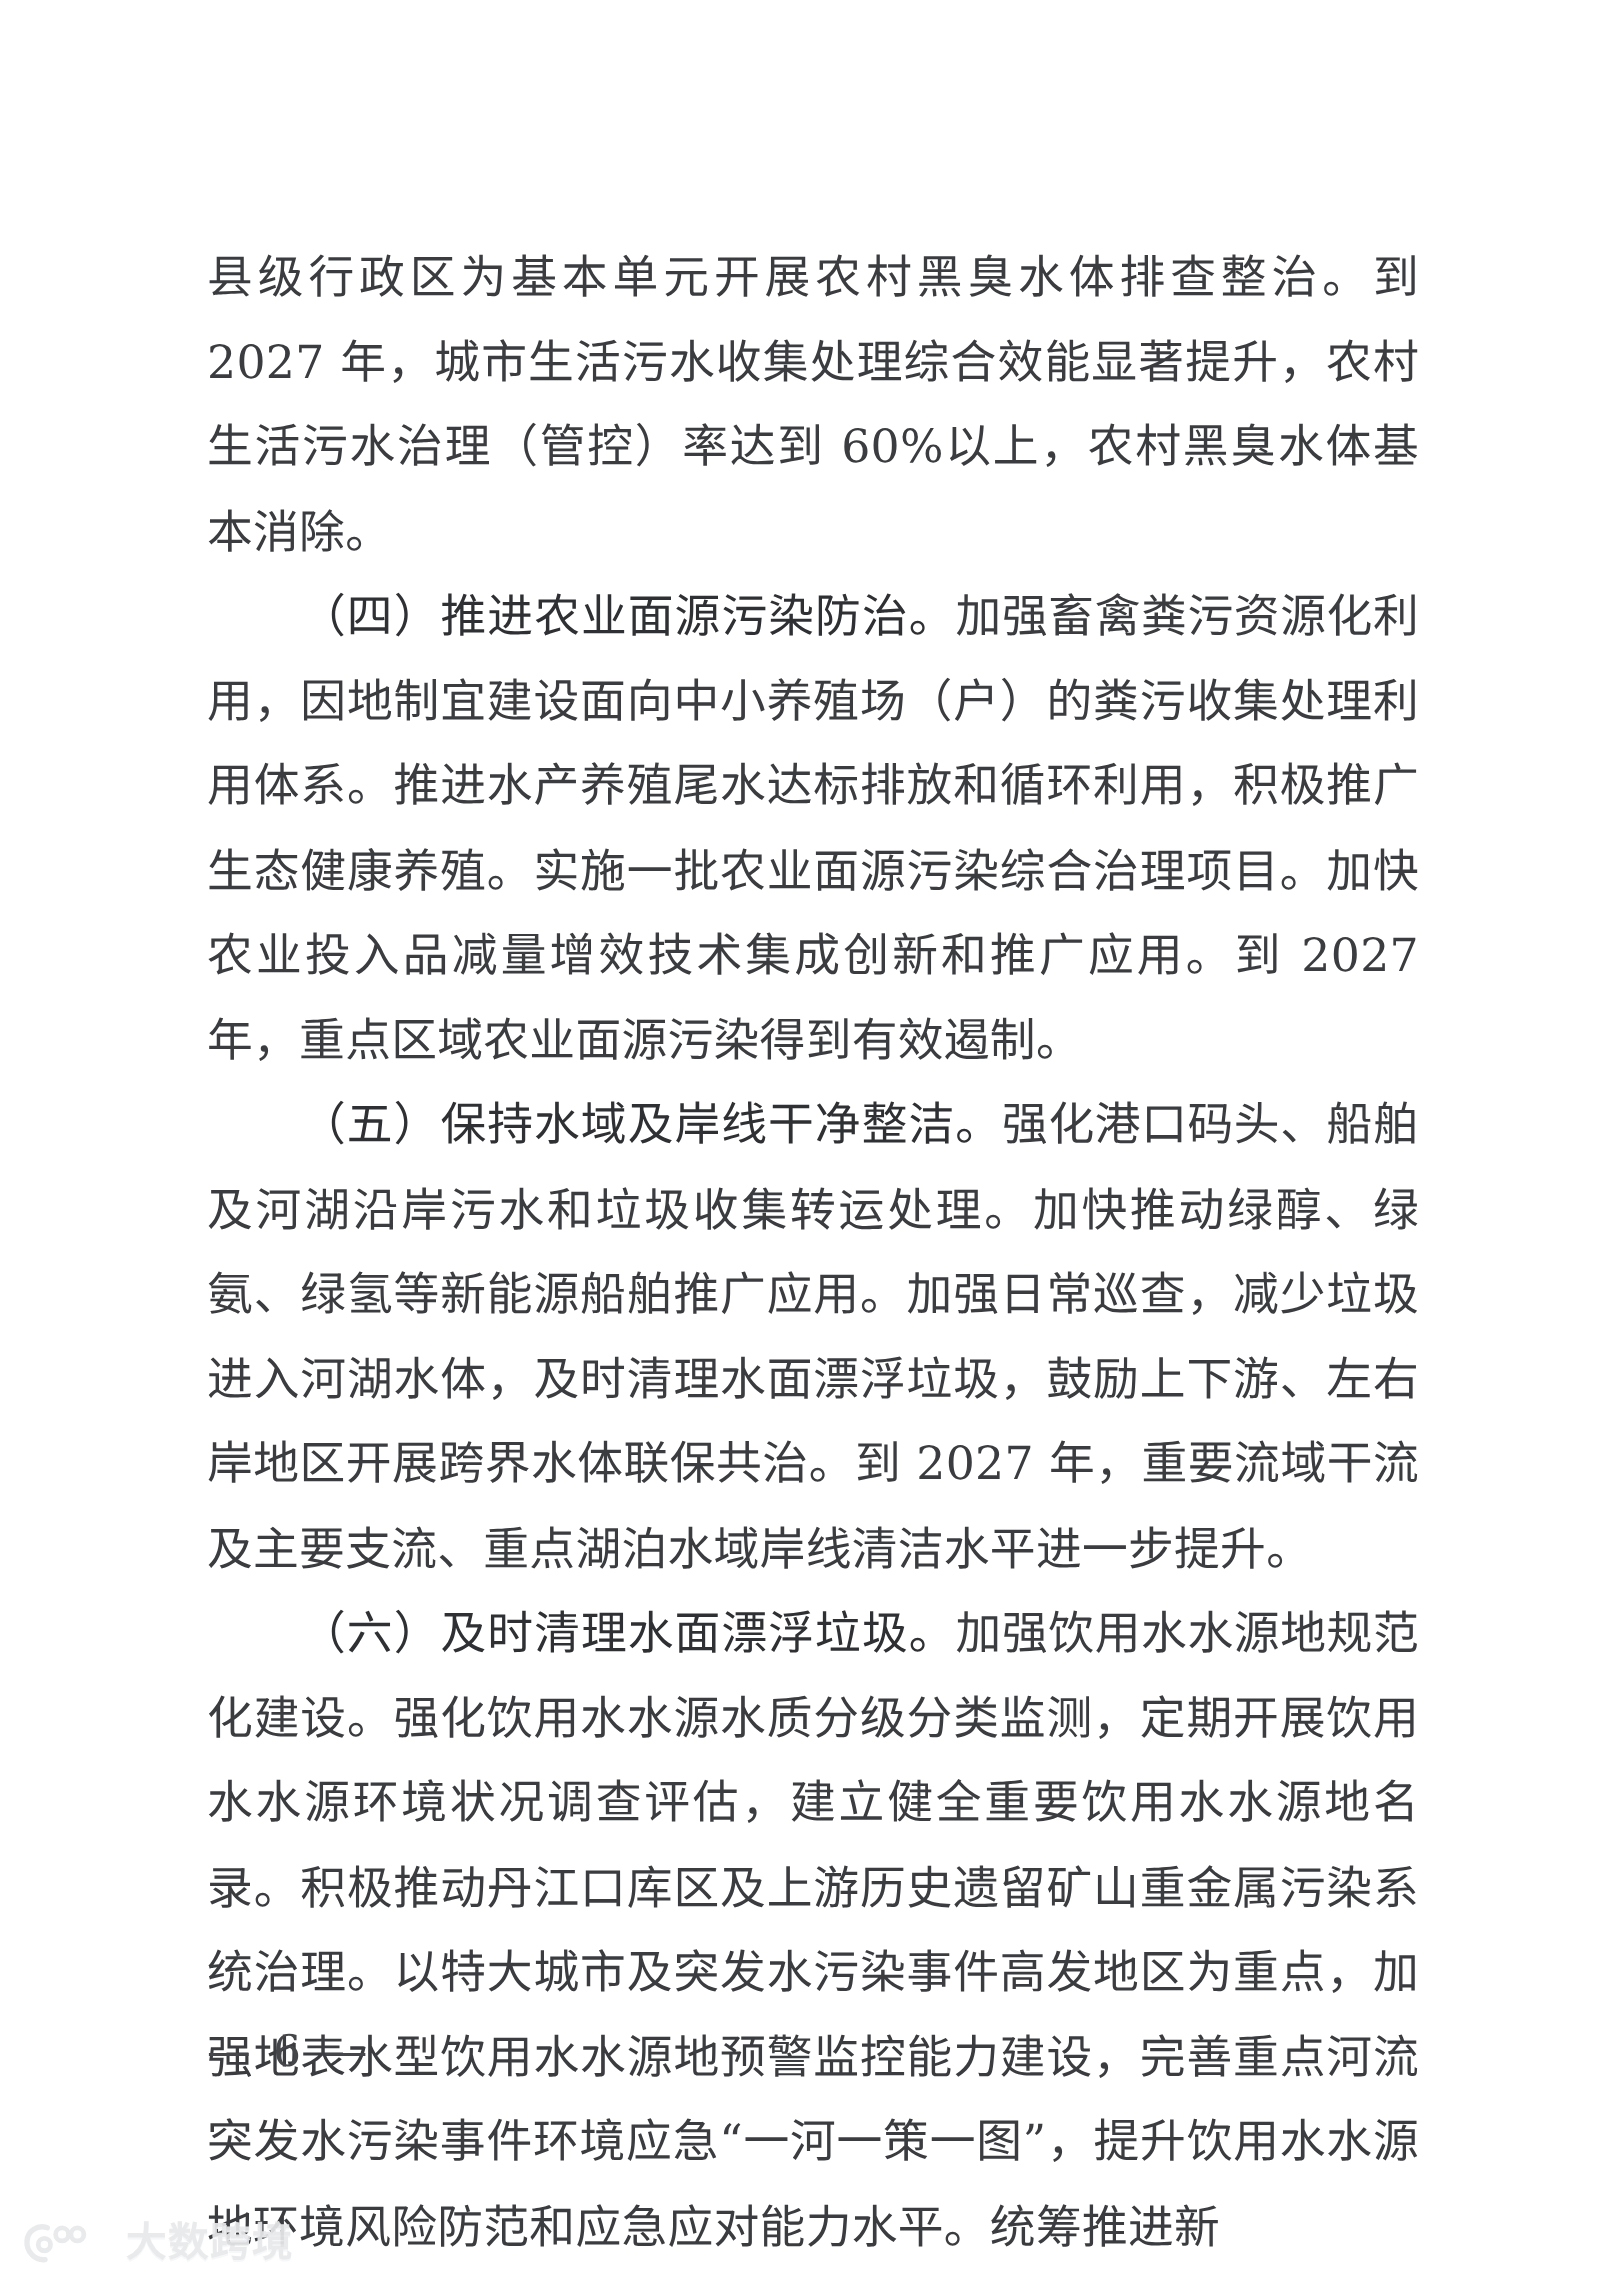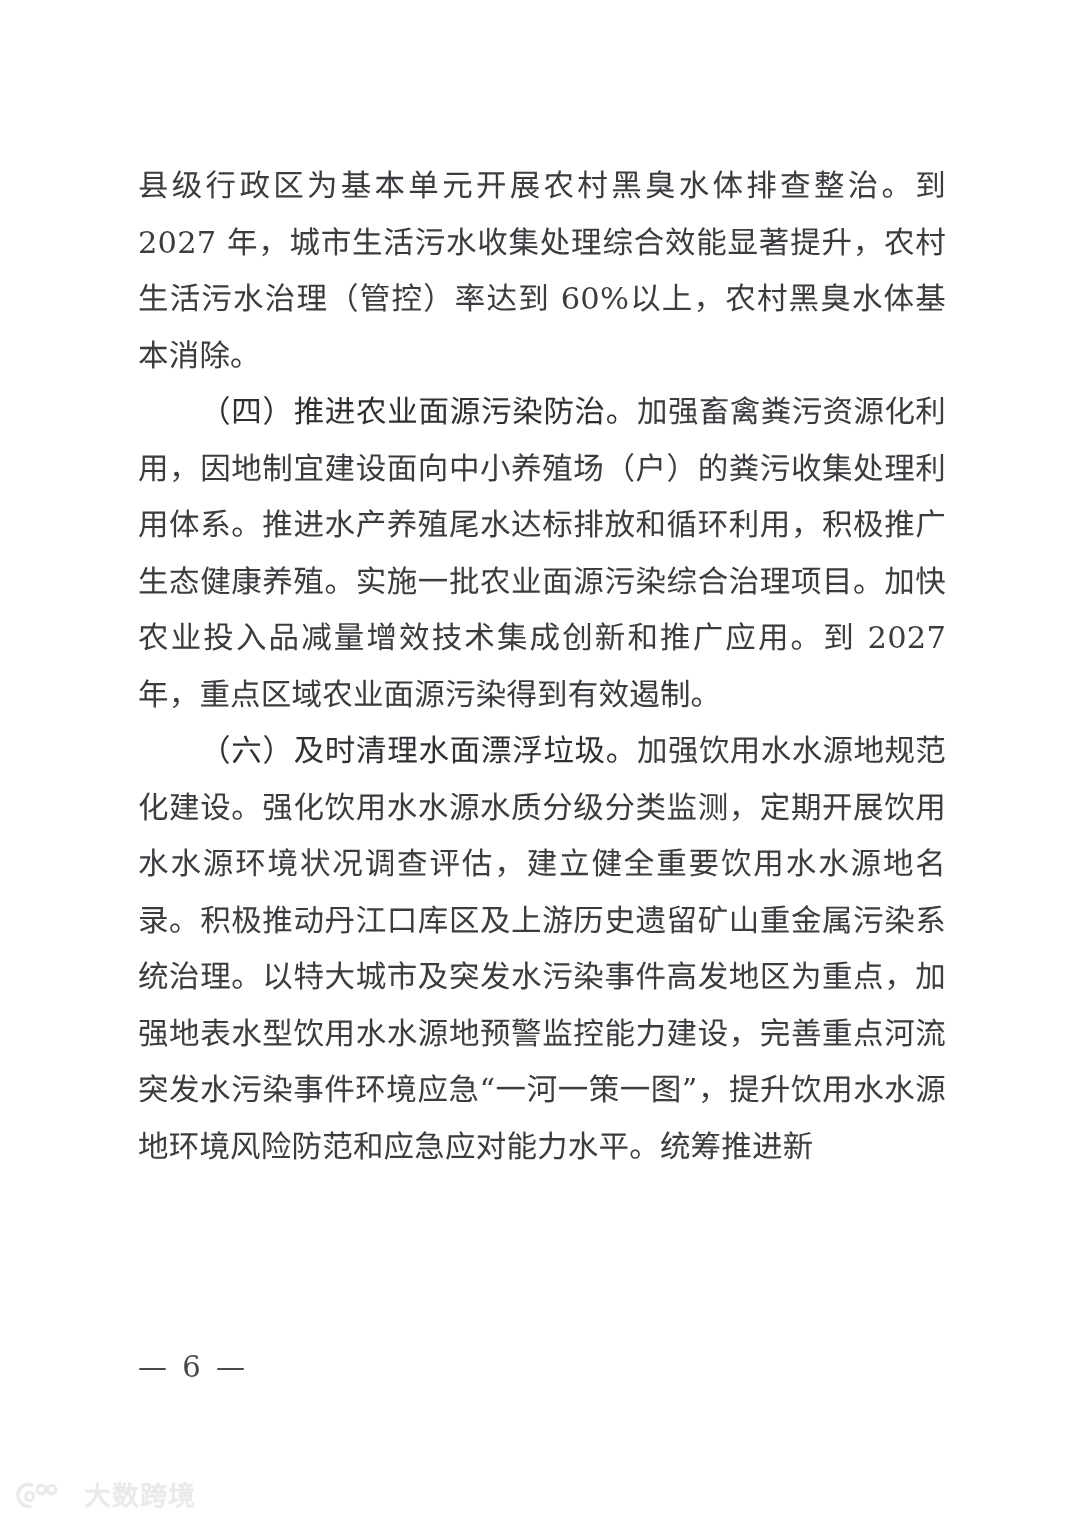--- a/index.html
+++ b/index.html
@@ -103,20 +103,23 @@
   <div class="doc-body">
 
     <p class="para">
       <span>县级行政区为基本单元开展农村黑臭水体排查整治。到 2027 年，城市生活污水收集处理综合效能显著提升，农村生活污水治理（管控）率达到 60%以上，农村黑臭水体基本消除。</span>
     </p>
 
     <p class="para indent">
       <span class="run-in-heading">（四）推进农业面源污染防治。</span><span>加强畜禽粪污资源化利用，因地制宜建设面向中小养殖场（户）的粪污收集处理利用体系。推进水产养殖尾水达标排放和循环利用，积极推广生态健康养殖。实施一批农业面源污染综合治理项目。加快农业投入品减量增效技术集成创新和推广应用。到 2027 年，重点区域农业面源污染得到有效遏制。</span>
     </p>
 
+    <p class="para indent">
+      <span class="run-in-heading">（五）保持水域及岸线干净整洁。</span><span>强化港口码头、船舶及河湖沿岸污水和垃圾收集转运处理。加快推动绿醇、绿氨、绿氢等新能源船舶推广应用。加强日常巡查，减少垃圾进入河湖水体，及时清理水面漂浮垃圾，鼓励上下游、左右岸地区开展跨界水体联保共治。到 2027 年，重要流域干流及主要支流、重点湖泊水域岸线清洁水平进一步提升。</span>
+    </p>
 
     <p class="para indent">
       <span class="run-in-heading">（六）及时清理水面漂浮垃圾。</span><span>加强饮用水水源地规范化建设。强化饮用水水源水质分级分类监测，定期开展饮用水水源环境状况调查评估，建立健全重要饮用水水源地名录。积极推动丹江口库区及上游历史遗留矿山重金属污染系统治理。以特大城市及突发水污染事件高发地区为重点，加强地表水型饮用水水源地预警监控能力建设，完善重点河流突发水污染事件环境应急“一河一策一图”，提升饮用水水源地环境风险防范和应急应对能力水平。统筹推进新</span>
     </p>
 
   </div>
 
   <div class="page-number">— 6 —</div>
 
   <div class="watermark">

